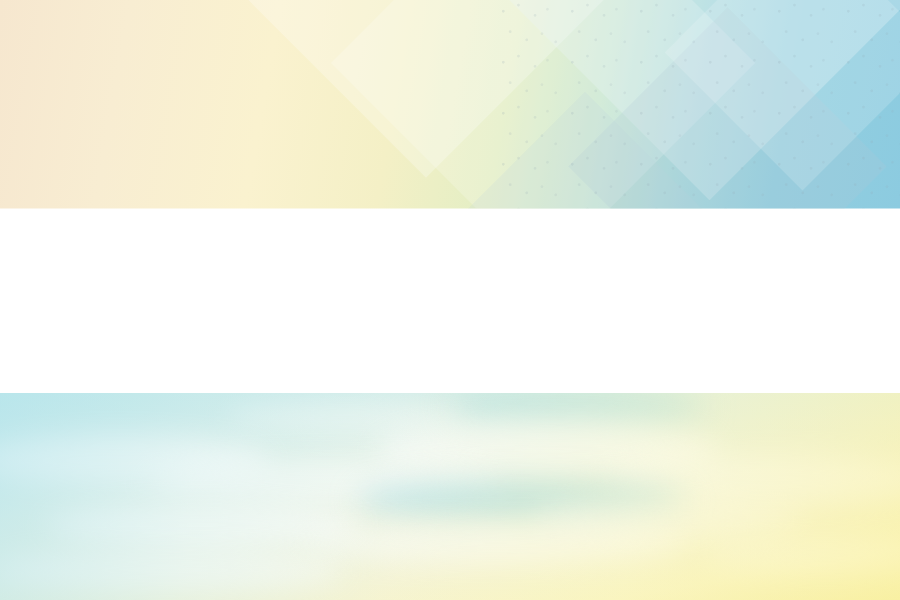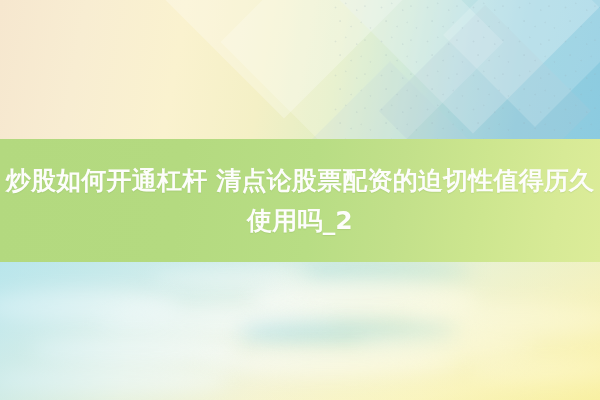--- a/index.html
+++ b/index.html
@@ -201,23 +201,20 @@
   <div class="top-band">
     <div class="chev chev-a"></div>
     <div class="chev chev-b"></div>
     <div class="chev chev-c"></div>
     <div class="chev chev-d"></div>
     <div class="chev chev-e"></div>
     <div class="chev chev-f"></div>
     <div class="speck-field"></div>
   </div>
 
-  <div class="title-band">
-    <div class="title-text">炒股如何开通杠杆 清点论股票配资的迫切性值得历久使用吗_2</div>
-  </div>
 
   <div class="sky-band">
     <div class="haze-blue2"></div>
     <div class="cloud c9"></div>
     <div class="cloud c3"></div>
     <div class="cloud c1"></div>
     <div class="cloud c4"></div>
     <div class="cloud c2"></div>
     <div class="haze-blue"></div>
     <div class="cloud c7"></div>

